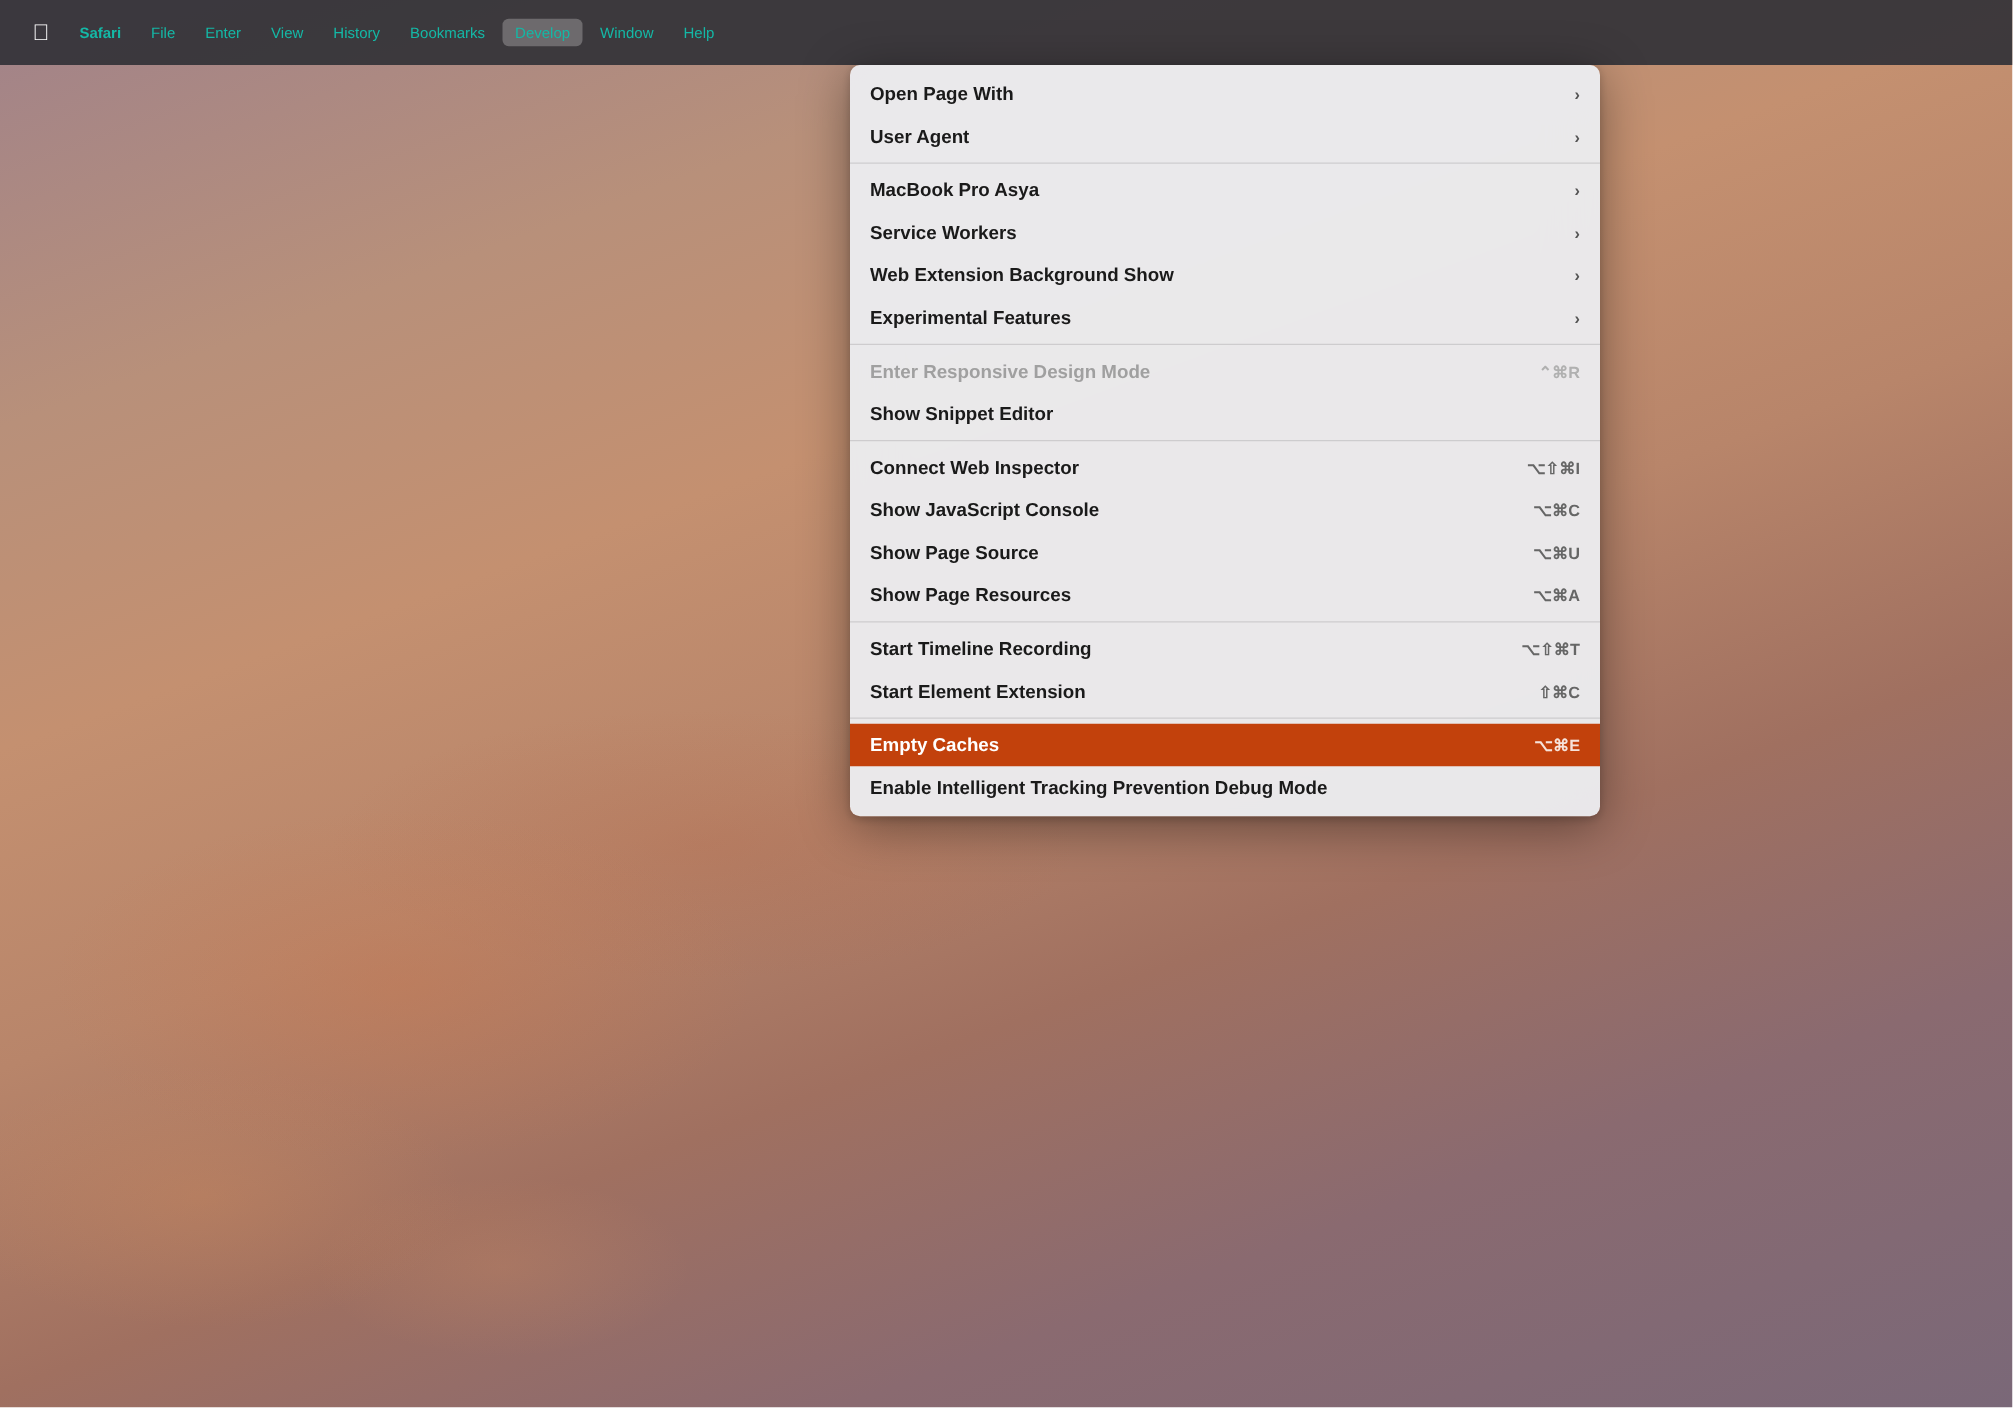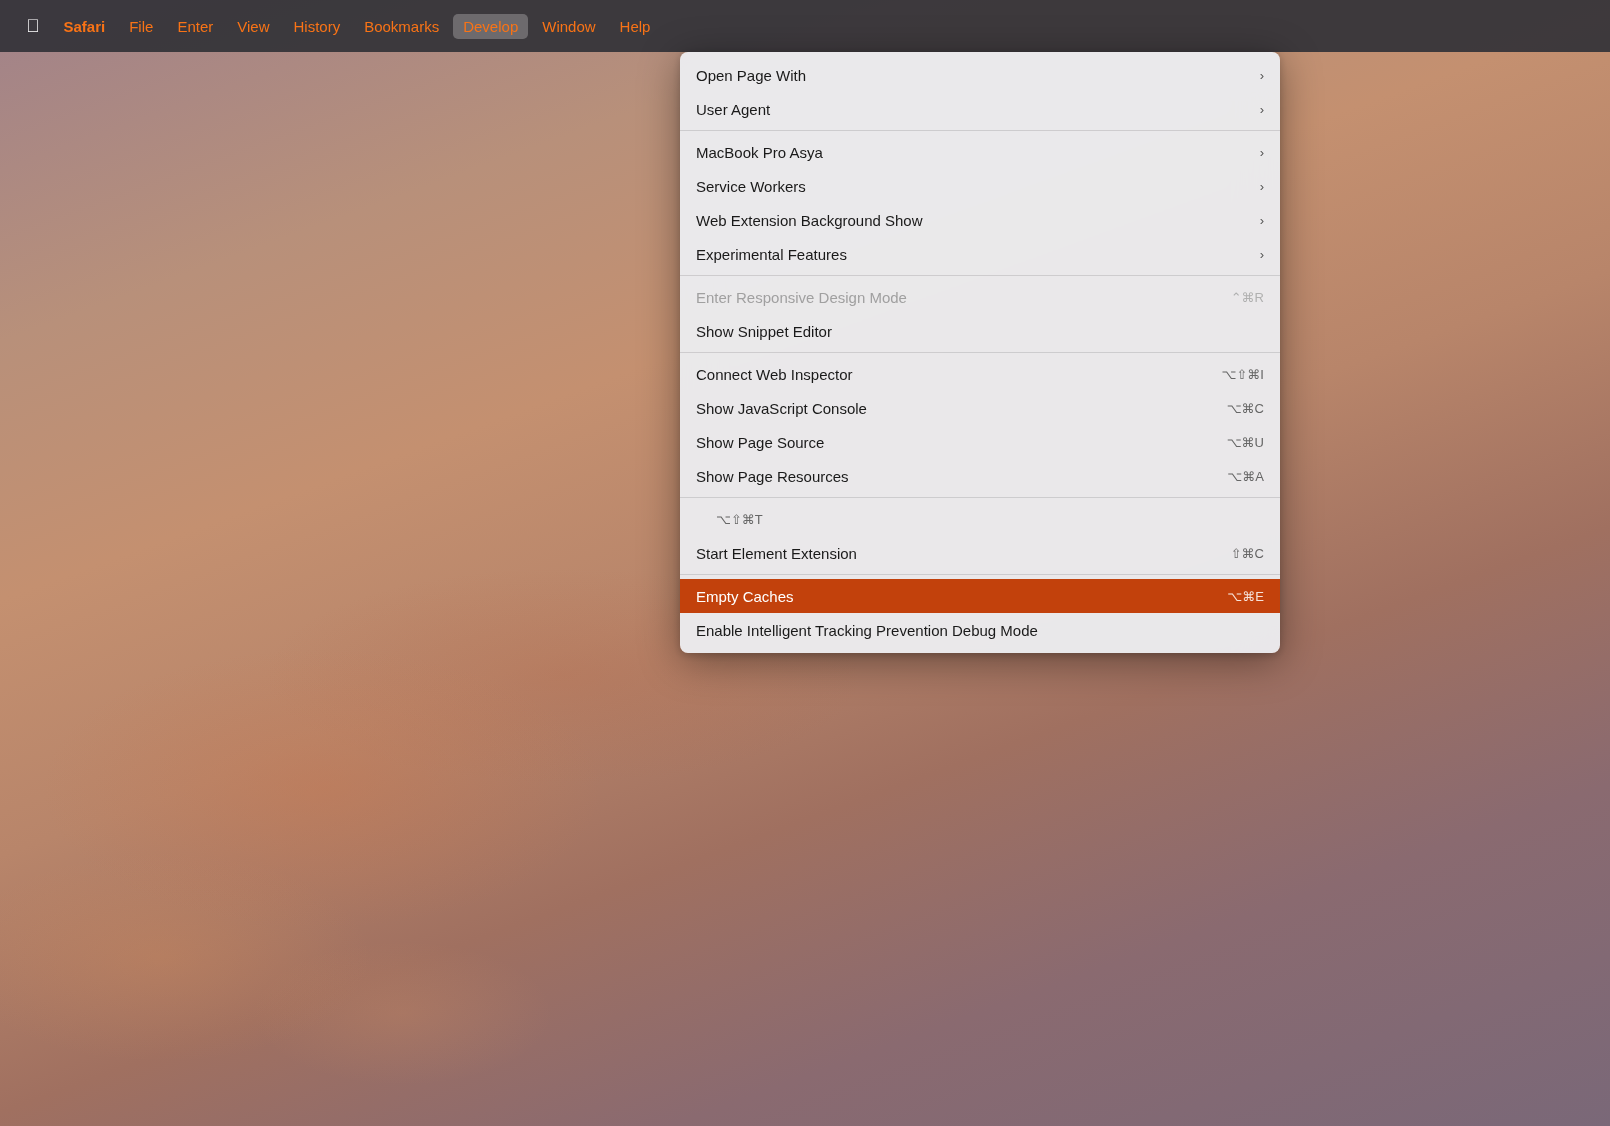--- a/index.html
+++ b/index.html
@@ -48,22 +48,22 @@
       height: 52px;
       background: rgba(50,50,55,0.92);
       display: flex;
       align-items: center;
       padding: 0 16px;
       gap: 4px;
       z-index: 100;
     }
 
     .menubar-item {
-      color: #f97316;
-      font-size: 15px;
+      color: #14b8a6;
+      font-size: 12px;
       font-weight: 400;
       padding: 4px 10px;
       border-radius: 5px;
       cursor: default;
       white-space: nowrap;
     }
 
     .menubar-item.active {
       background: rgba(255,255,255,0.25);
     }
@@ -95,20 +95,21 @@
 
     .menu-item {
       display: flex;
       align-items: center;
       justify-content: space-between;
       padding: 7px 16px;
       font-size: 15px;
       color: #1a1a1a;
       cursor: default;
       min-height: 34px;
+      font-weight: bold;
     }
 
     .menu-item.highlighted {
       background: #c2410c;
       color: #ffffff;
     }
 
     .menu-item.disabled {
       color: #a0a0a0;
     }
@@ -232,20 +233,21 @@
   </div>
 
   <div class="menu-item">
     <span class="item-label">Show Page Resources</span>
     <span class="item-shortcut shortcut-symbol">⌥⌘A</span>
   </div>
 
   <div class="menu-separator"></div>
 
   <div class="menu-item">
+    <span class="item-label">Start Timeline Recording</span>
     <span class="item-shortcut shortcut-symbol">⌥⇧⌘T</span>
   </div>
 
   <div class="menu-item">
     <span class="item-label">Start Element Extension</span>
     <span class="item-shortcut shortcut-symbol">⇧⌘C</span>
   </div>
 
   <div class="menu-separator"></div>
 

